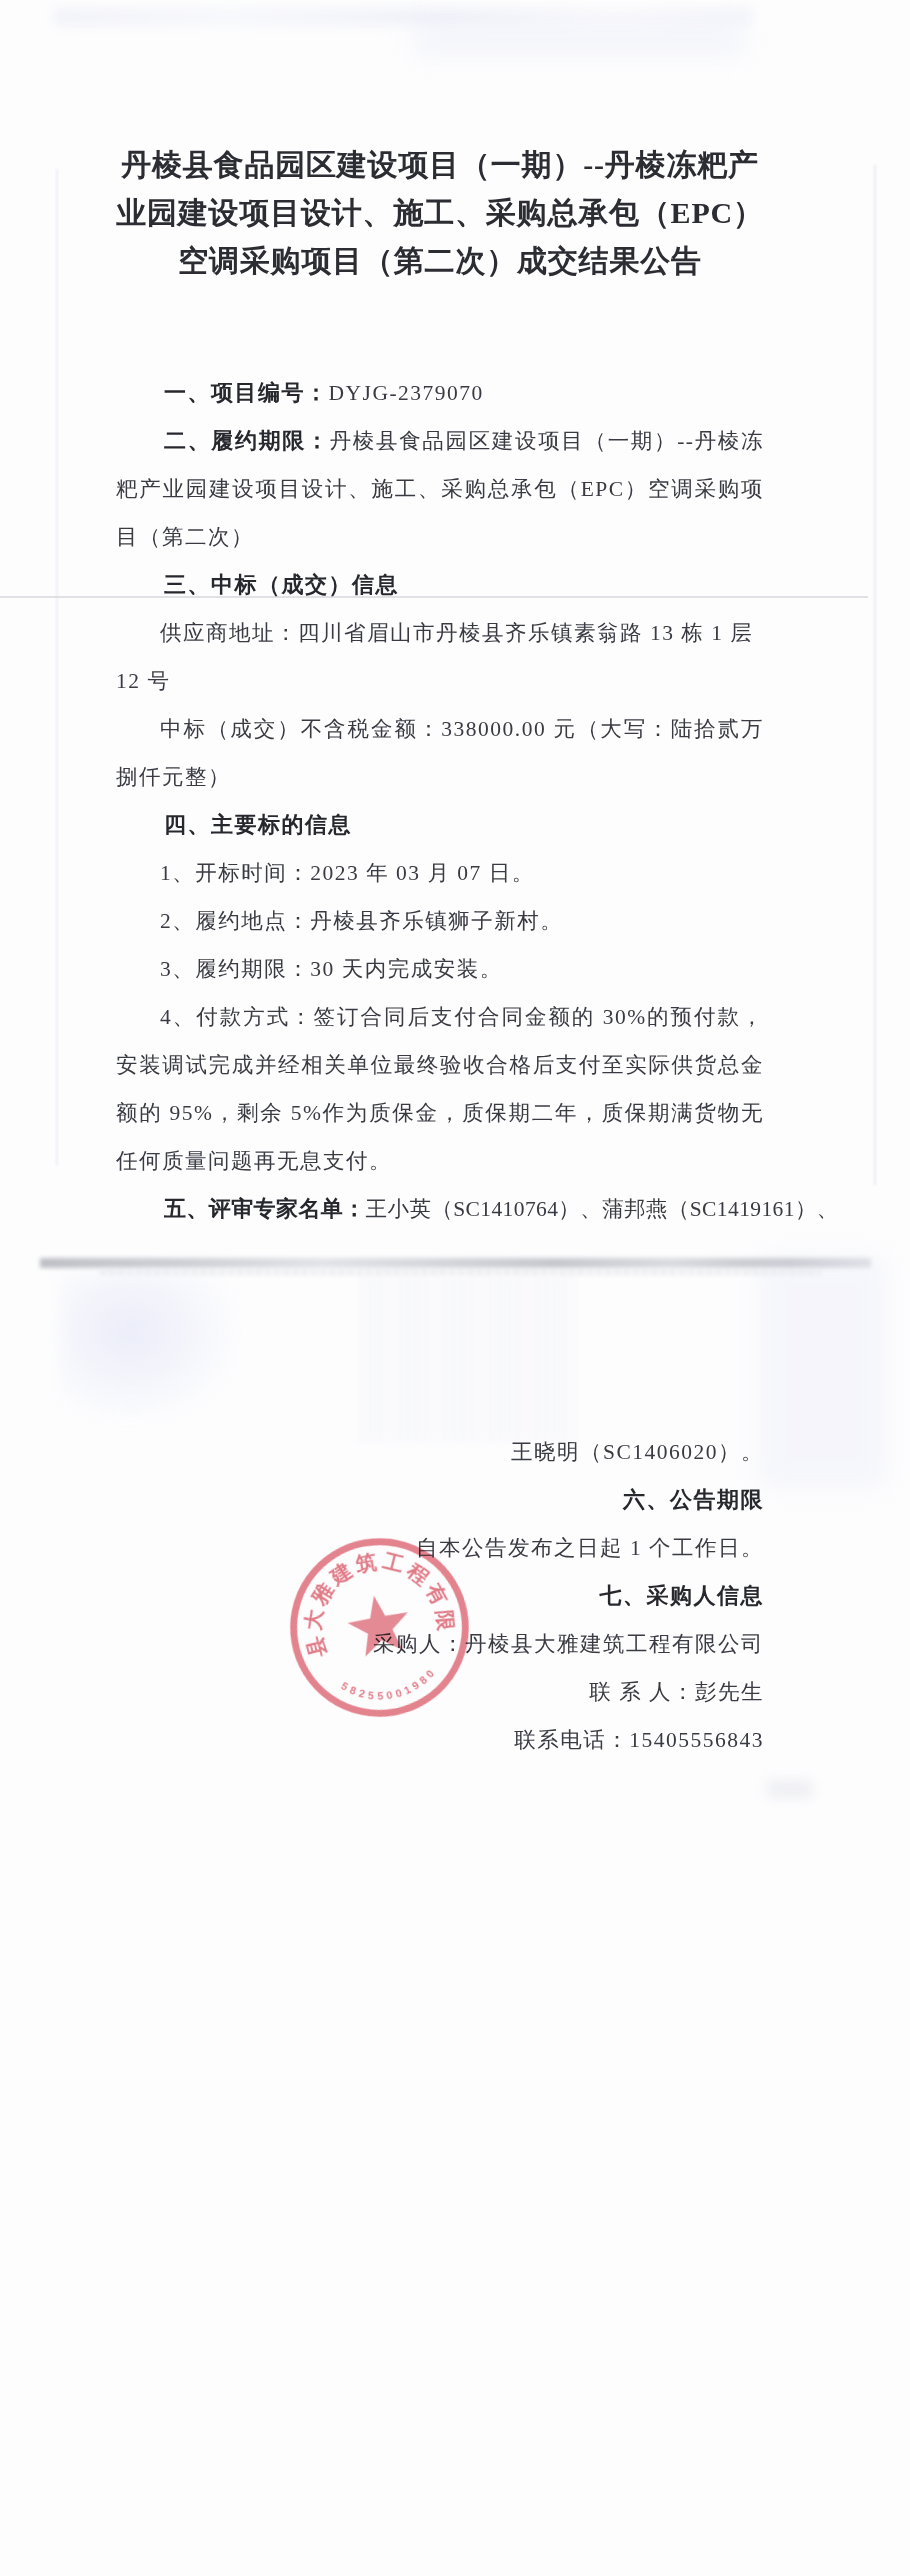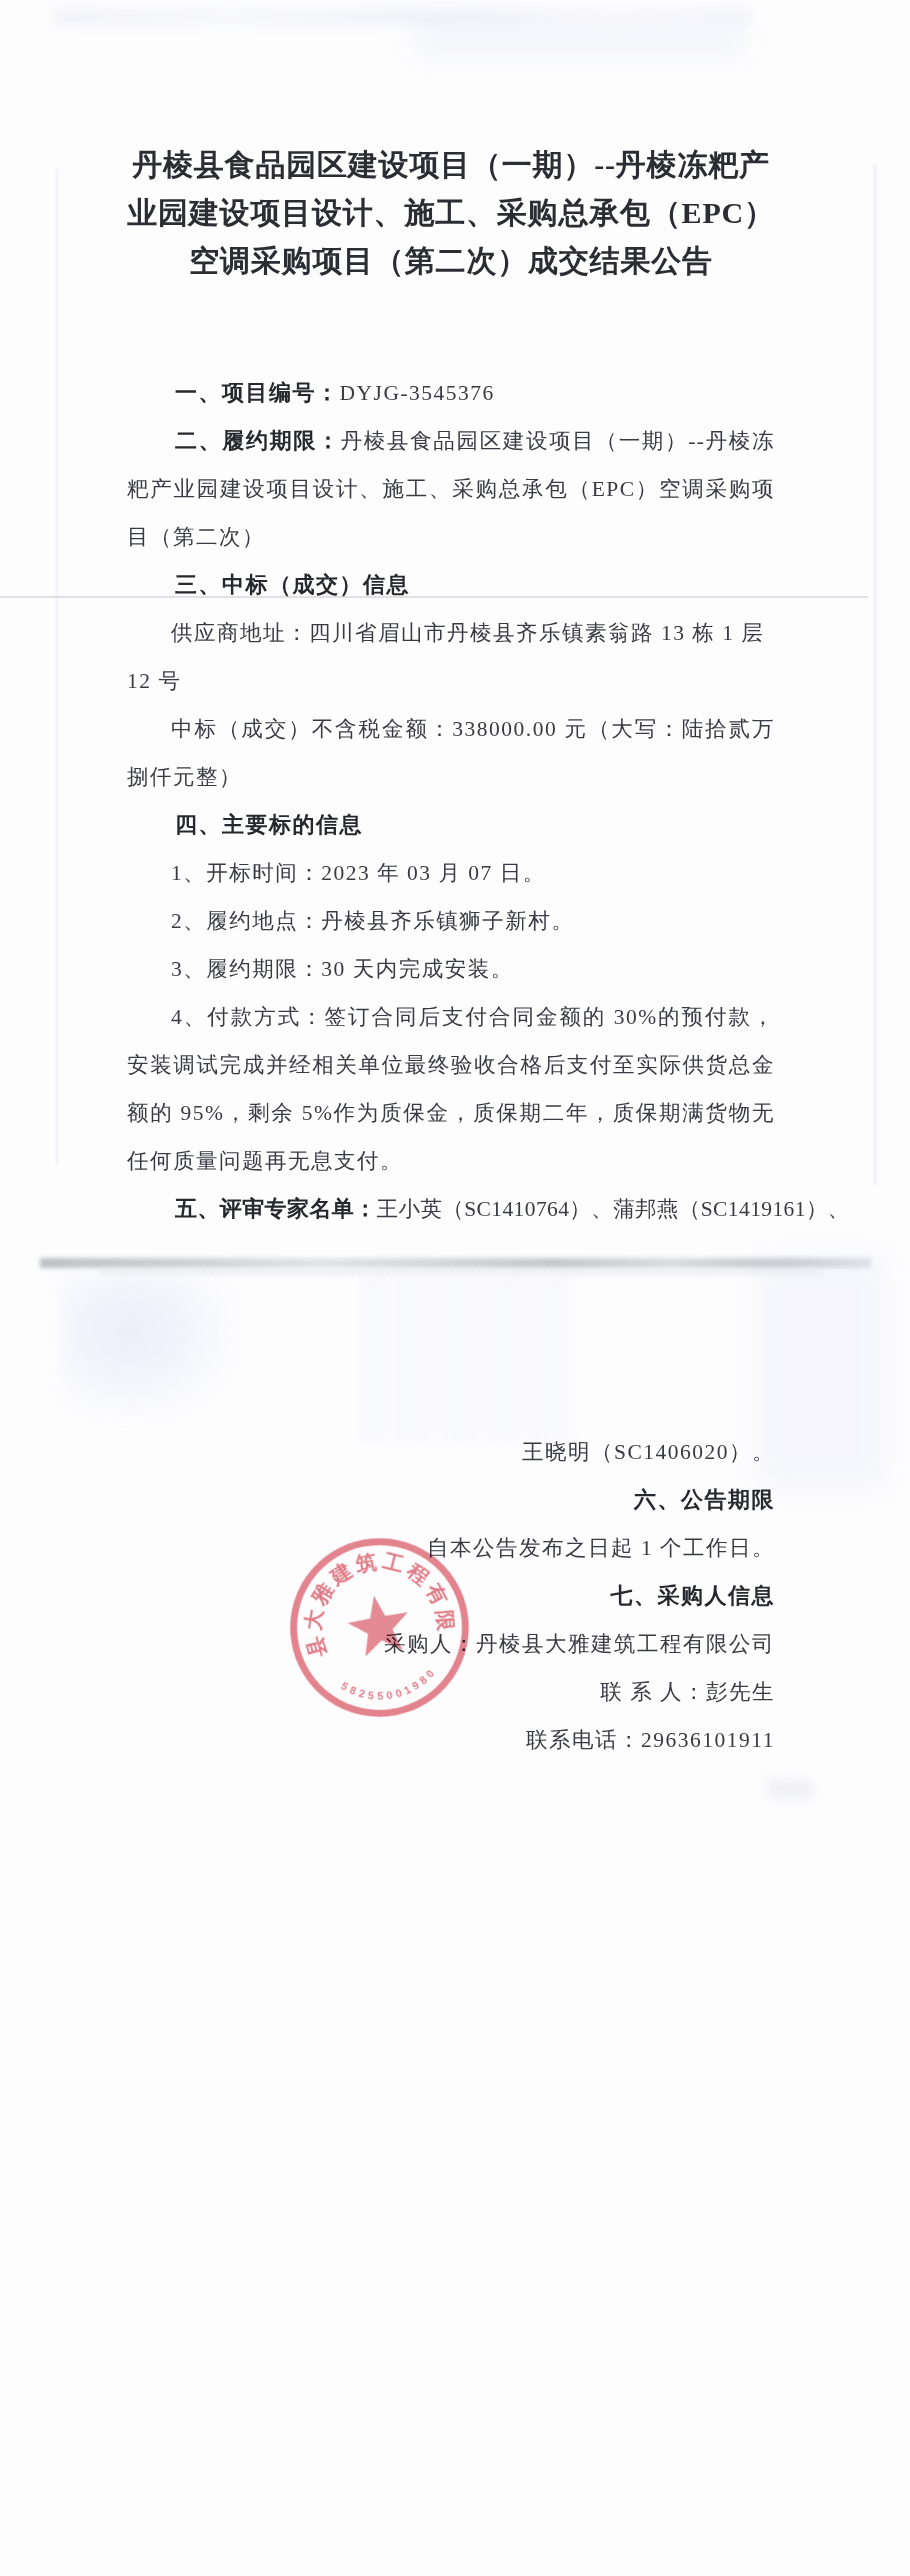--- a/index.html
+++ b/index.html
@@ -43,21 +43,21 @@
     background: repeating-linear-gradient(90deg, rgba(226,228,240,.7) 0 3.8px, rgba(250,250,253,.3) 3.8px 9.2px);
     filter: blur(3.1px); opacity: .4; }
   .a-right-smudge { left: 759px; top: 1257px; width: 127px; height: 230px;
     background: #e7e9f6; filter: blur(12.3px); opacity: .35; }
   .a-bottom-dot { left: 767px; top: 1779px; width: 46px; height: 20px;
     background: #dddee6; filter: blur(6.1px); opacity: .4; }
 
   
   .page1, .page2 {
     position: absolute;
-    left: 127px;
+    left: 116px;
     width: 648px;
     filter: blur(0.2px);
   }
   .page1 { top: 0; }
   .page2 { top: 1428px; text-align: right; }
 
   .title {
     margin: 141px 0 0 0;
     font-weight: bold;
     font-size: 30px;
@@ -123,21 +123,21 @@
   <div class="artifact a-bottom-dot"></div>
 
   <div class="page1">
     <h1 class="title">
       <span class="tline">丹棱县食品园区建设项目（一期）--丹棱冻粑产</span>
       <span class="tline">业园建设项目设计、施工、采购总承包（EPC）</span>
       <span class="tline">空调采购项目（第二次）成交结果公告</span>
     </h1>
 
     <div class="body1">
-      <p class="line"><span class="hd">一、项目编号：</span><span>DYJG-3545376</span></p>
+      <p class="line"><span class="hd">一、项目编号：</span><span>DYJG-2379070</span></p>
 
       <p class="line justify"><span class="hd">二、履约期限：</span><span>丹棱县食品园区建设项目（一期）--丹棱冻粑产业园建设项目设计、施工、采购总承包（EPC）空调采购项目（第二次）</span></p>
 
       <p class="line hd">三、中标（成交）信息</p>
       <p class="line ind">供应商地址：四川省眉山市丹棱县齐乐镇素翁路 13 栋 1 层 12 号</p>
       <p class="line ind justify">中标（成交）不含税金额：338000.00 元（大写：陆拾贰万捌仟元整）</p>
 
       <p class="line hd">四、主要标的信息</p>
       <p class="line ind">1、开标时间：2023 年 03 月 07 日。</p>
       <p class="line ind">2、履约地点：丹棱县齐乐镇狮子新村。</p>
@@ -150,21 +150,21 @@
 
   <div class="page2">
     <p class="line">王晓明（SC1406020）。</p>
 
     <p class="line hd">六、公告期限</p>
     <p class="line ind">自本公告发布之日起 1 个工作日。</p>
 
     <p class="line hd">七、采购人信息</p>
     <p class="line ind">采购人：丹棱县大雅建筑工程有限公司</p>
     <p class="line ind">联 系 人：彭先生</p>
-    <p class="line ind">联系电话：29636101911</p>
+    <p class="line ind">联系电话：15405556843</p>
   </div>
 
   <svg class="seal" viewBox="0 0 244 244">
     <g transform="rotate(2 122 122)">
       <circle cx="122" cy="122" r="112" fill="none" stroke="#d94f5e" stroke-width="9" opacity="0.8"></circle>
       <polygon points="122,80 132,108.2 161.9,109 138.2,127.3 146.7,156 122,139 97.3,156 105.8,127.3 82.1,109 112,108.2" fill="#d94f5e" opacity="0.75"></polygon>
       <defs>
         <path id="sealTopArc" d="M 49.6 148.3 A 77 77 0 1 1 194.4 148.3"></path>
         <path id="sealBottomArc" d="M 45 175.9 A 94 94 0 0 0 199 175.9"></path>
       </defs>

